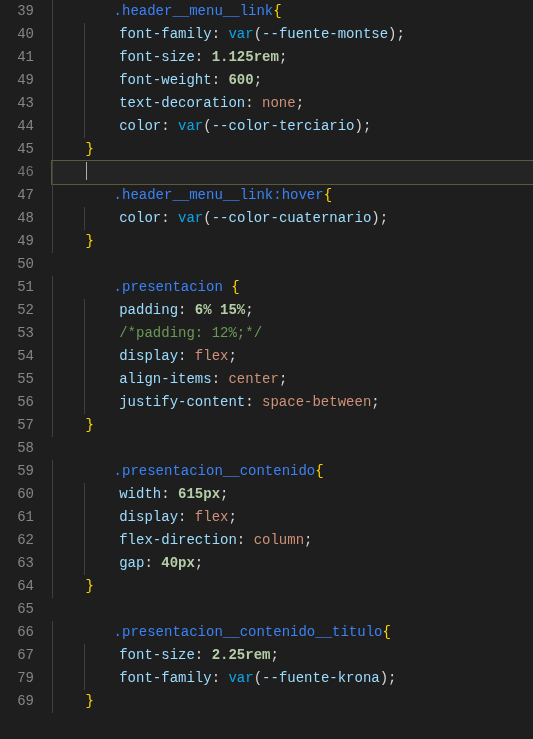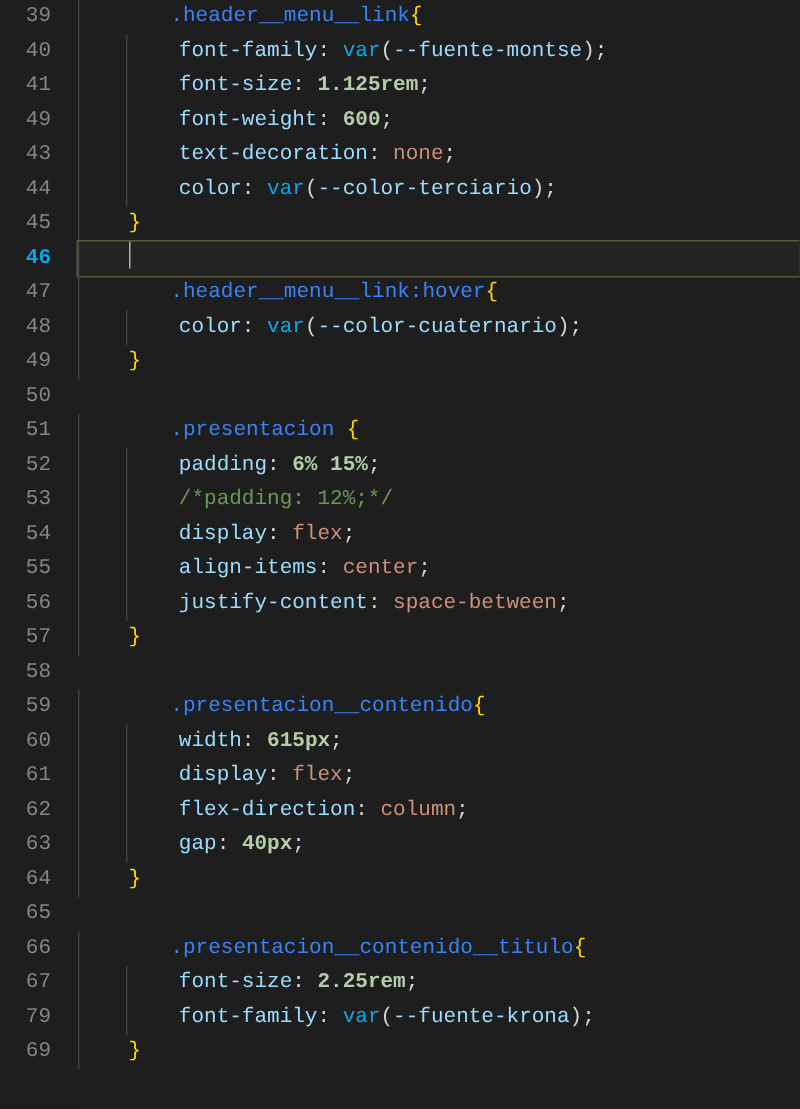--- a/index.html
+++ b/index.html
@@ -20,21 +20,21 @@
   background: #1e1e1e;
   color: #858585;
   text-align: right;
   padding-right: 18px;
   padding-left: 10px;
   user-select: none;
   flex-shrink: 0;
   width: 52px;
 }
 .gutter .ln { height: 23px; }
-.gutter .current { color: #0ea5e9; font-weight: bold; }
+.gutter .current { color: #737373; }
 .code {
   flex: 1;
   position: relative;
   white-space: pre;
 }
 .line { height: 23px; position: relative; }
 .line.current {
   background: rgba(40,40,40,0.6);
   outline: 1px solid #5a5a3a;
 }

